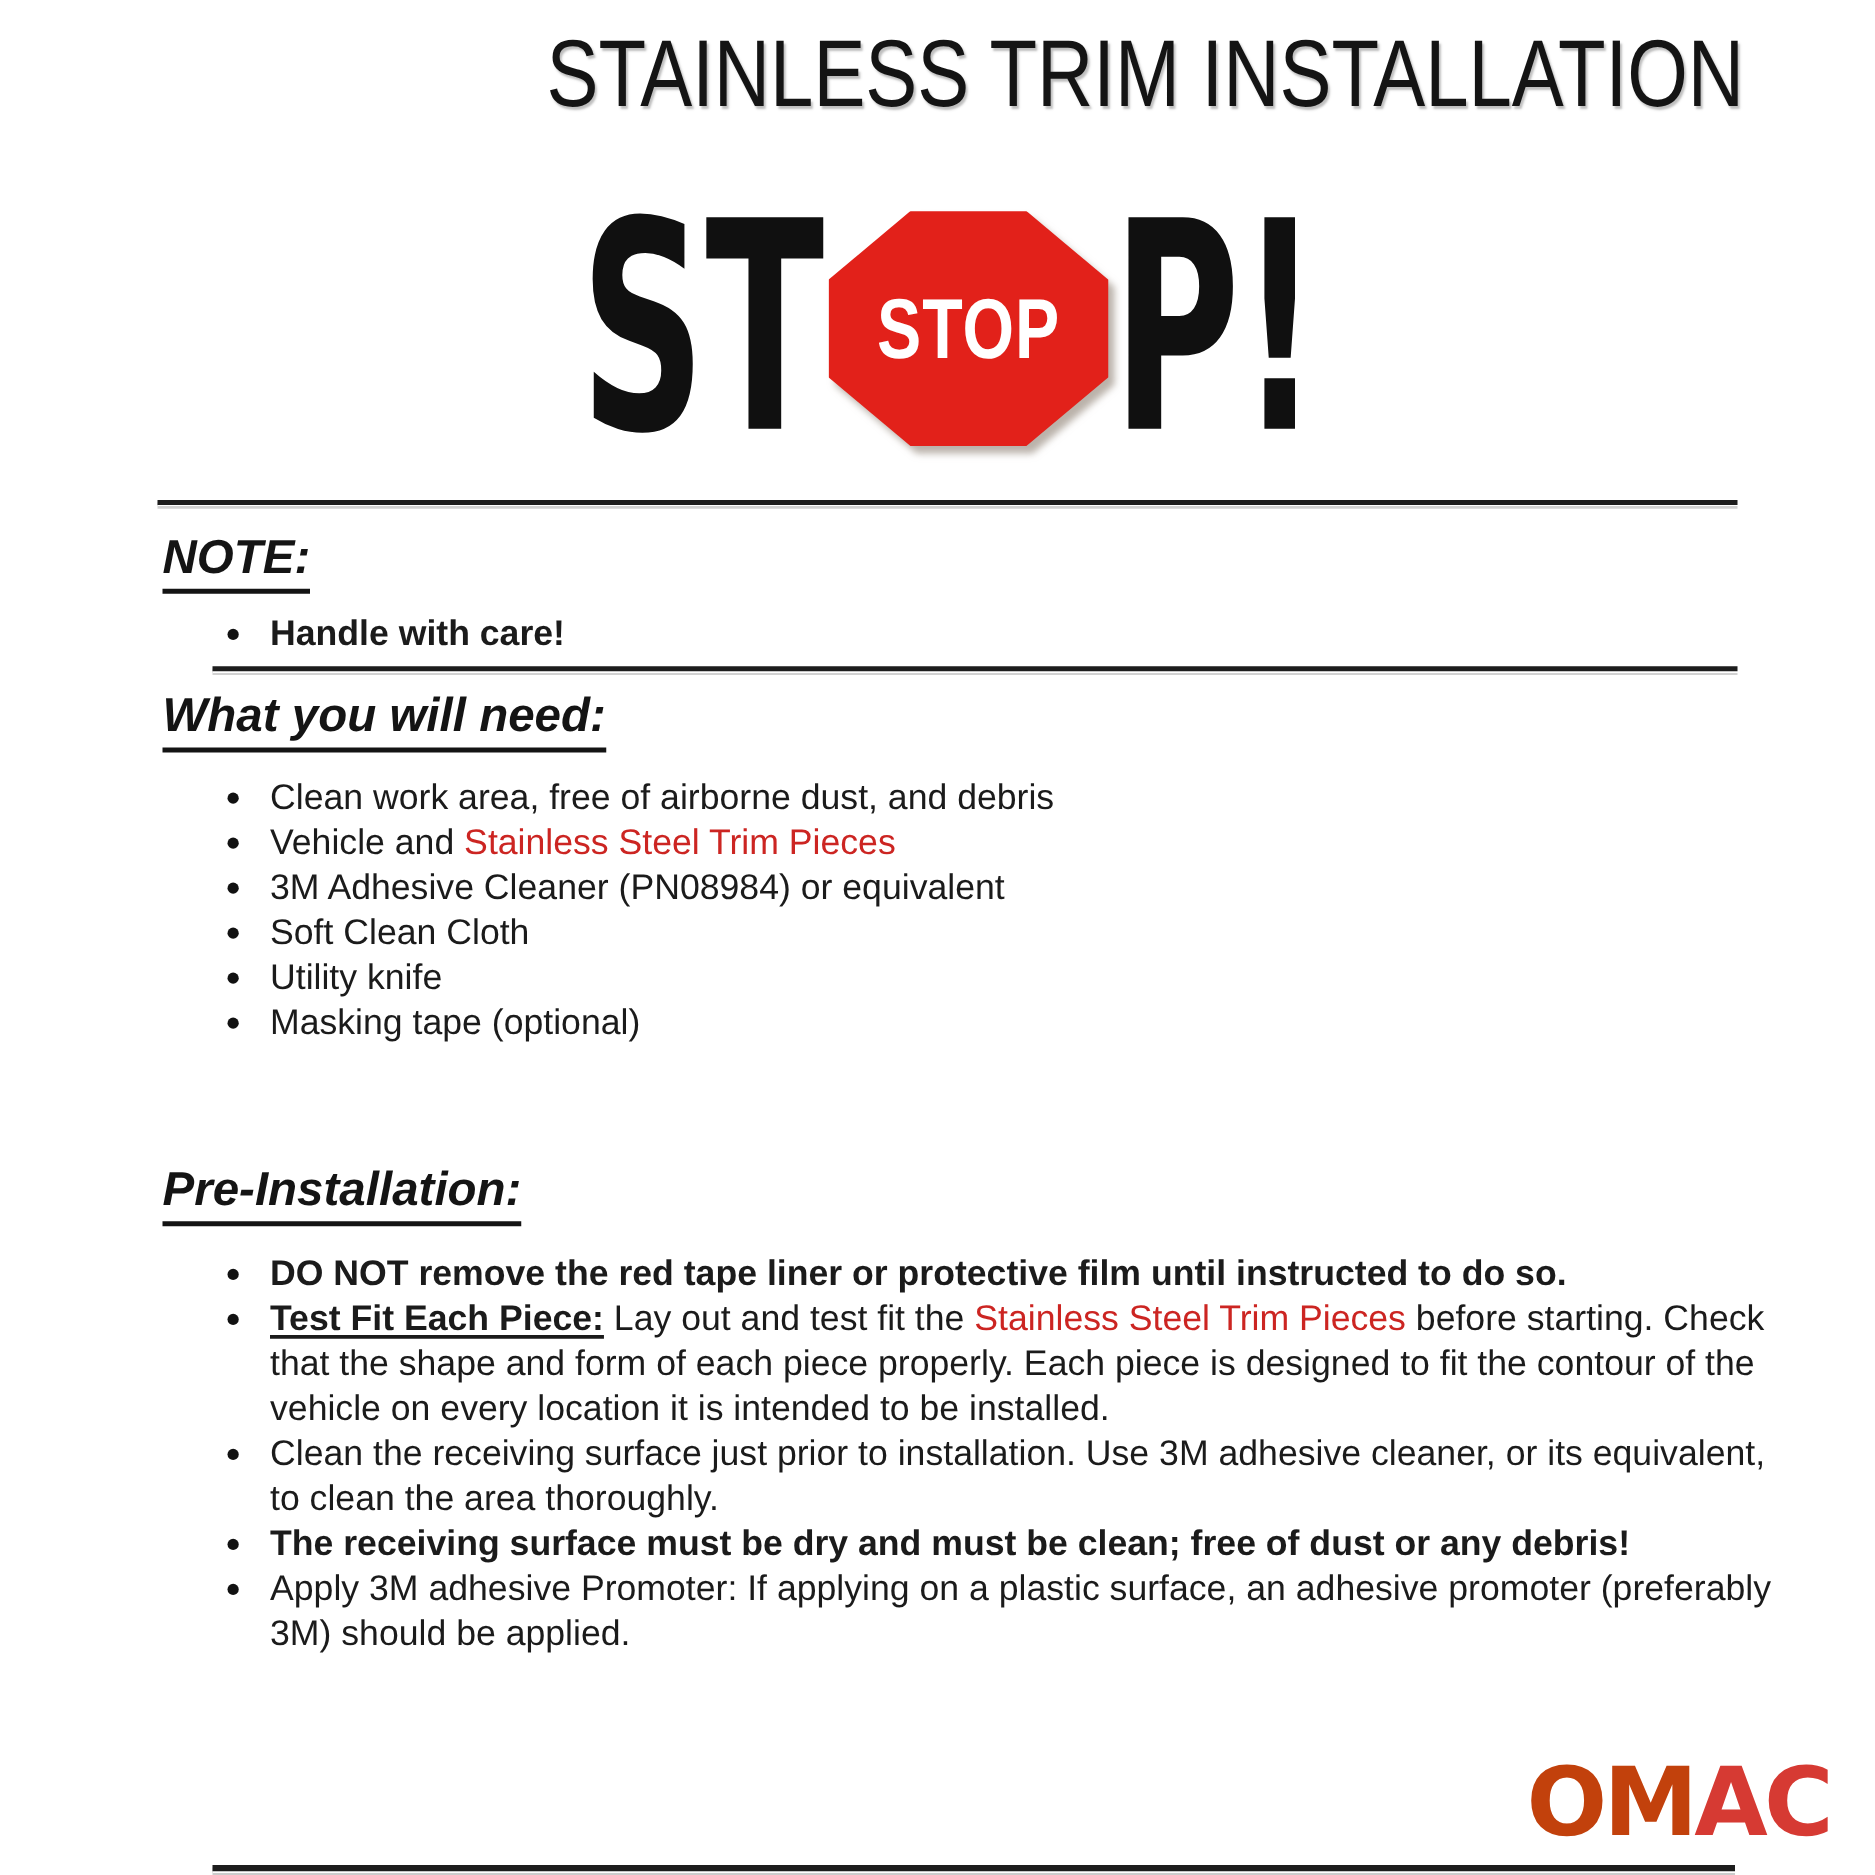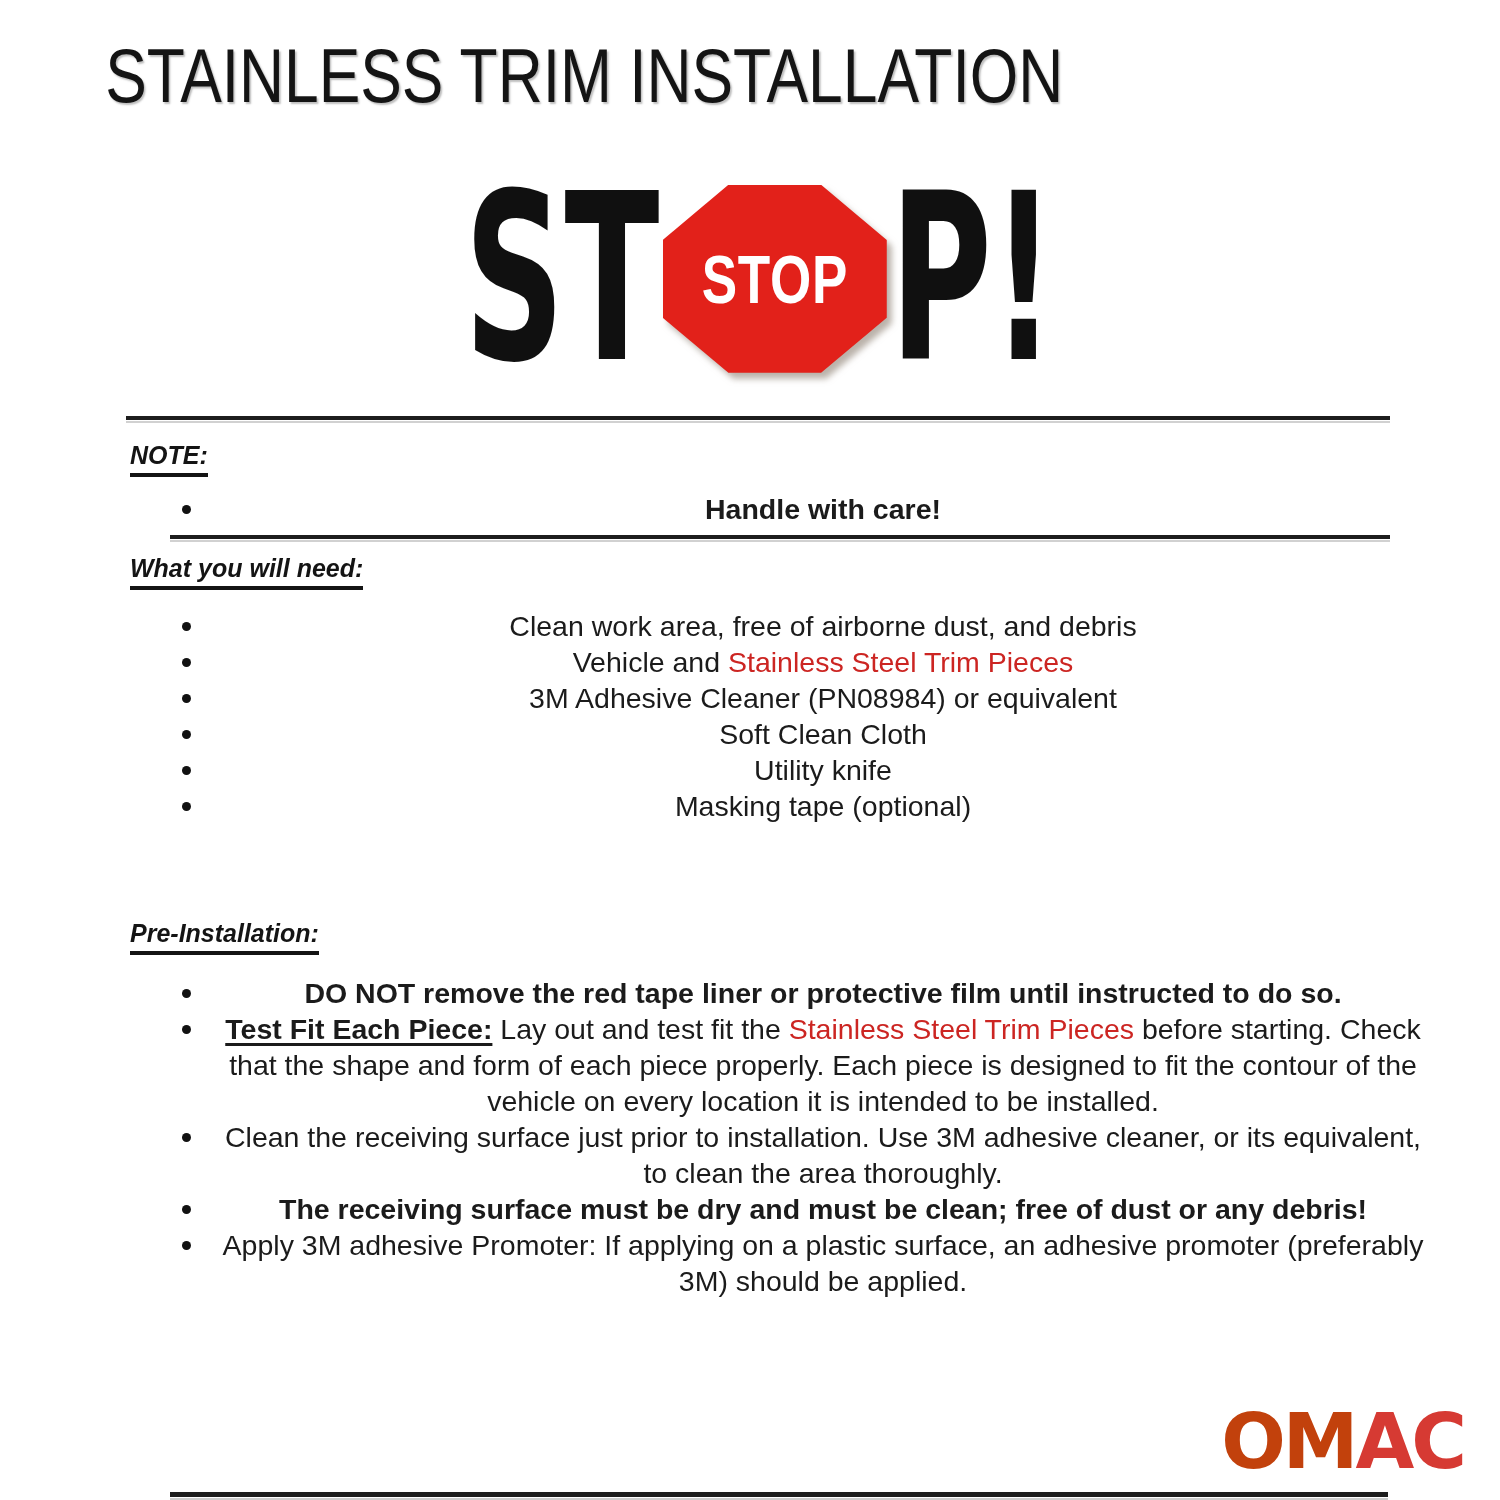--- a/index.html
+++ b/index.html
@@ -8,21 +8,21 @@
     position:relative; color:#1c1c1c;
     font-family:"Liberation Sans", sans-serif;
   }
   :root {
     --accent-red:#cc2522;
     --sign-red:#e2211a;
     --logo-red:#d63a33;
   }
 
   
-  .title-row { text-align:left; padding-top:36px; }
+  .title-row { text-align:right; padding-top:20px; }
   .doc-title {
     display:inline-block; white-space:nowrap;
     font-size:76px; line-height:1.05; font-weight:400; color:#141414;
     transform:scaleX(0.82); transform-origin:center;
     text-shadow:2px 2px 2px rgba(70,70,70,0.35);
   }
 
   
   .stop-row { display:flex; justify-content:center; align-items:center; margin-top:52px; height:222px; }
   .stop-letters {
@@ -45,34 +45,34 @@
 
   
   .rule { height:1px; border:none; border-top:4px solid #1d1d1d; box-shadow:0 2px 0 rgba(0,0,0,0.18); }
   .rule-1 { margin:26px 110px 0 126px; }
   .rule-2 { margin:8px 110px 0 170px; }
   .rule-bottom { position:absolute; left:170px; right:112px; top:1484px; height:1px; border:none; border-top:5px solid #1d1d1d; box-shadow:0 2px 0 rgba(0,0,0,0.2); }
 
   
   .section { padding:0 70px 0 130px; }
   .heading {
-    display:inline-block; font-size:25px; font-weight:bold; font-style:italic;
+    display:inline-block; font-size:38px; font-weight:bold; font-style:italic;
     color:#141414; border-bottom:4px solid #141414; padding-bottom:3px; margin:0;
   }
   .note-heading { margin-top:20px; }
   .need-heading { margin-top:14px; }
   .pre-heading  { margin-top:95px; }
 
   ul.bullets {
     list-style:none; margin:14px 0 0 50px; padding:0;
     font-size:28.5px; line-height:36px; color:#1b1b1b;
   }
   ul.need-bullets { margin-top:18px; }
   ul.pre-bullets  { margin-top:20px; }
-  li.main { position:relative; padding-left:36px;text-align:center; }
+  li.main { position:relative; padding-left:36px; }
   li.main::before {
     content:""; position:absolute; left:2px; top:14px;
     width:9px; height:9px; border-radius:50%; background:#111;
   }
   li.sub { position:relative; margin-left:60px; padding-left:45px; }
   li.sub::before {
     content:""; position:absolute; left:2px; top:12px;
     width:12px; height:12px; border-radius:50%; border:2px solid #111;
     background:transparent; box-sizing:border-box;
   }

